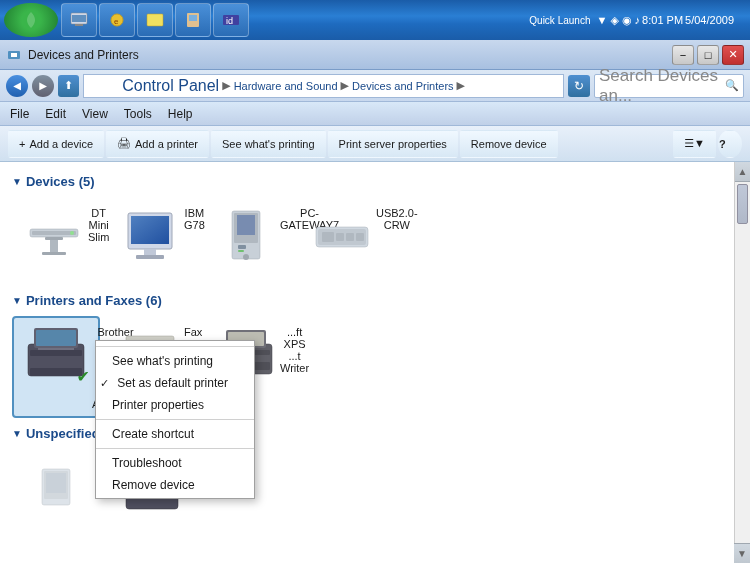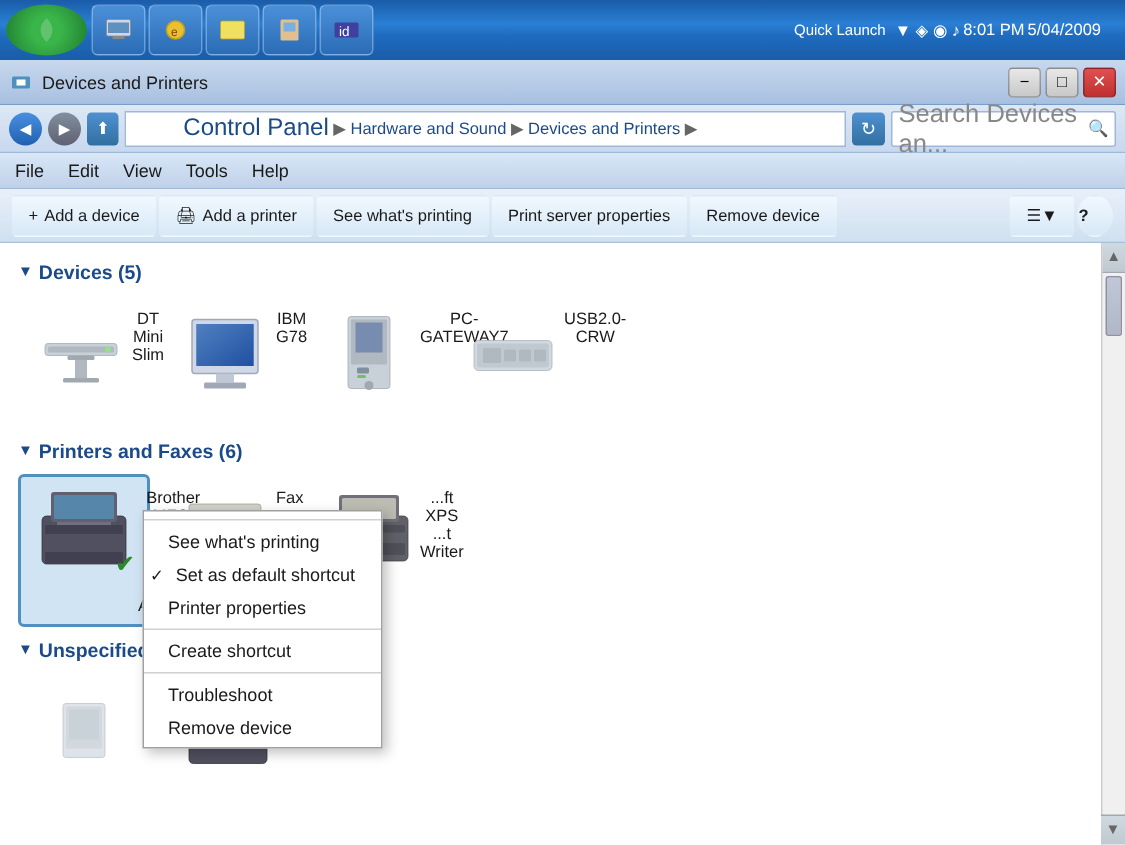--- a/index.html
+++ b/index.html
@@ -434,21 +434,21 @@
   <div class="scrollbar">
     <div style="height:20px; background:linear-gradient(to bottom,#d0d8e0,#c0c8d0); border-bottom:1px solid #a0a8b0; display:flex;align-items:center;justify-content:center; font-size:10px; color:#666;">▲</div>
     <div style="height:40px; background:linear-gradient(to bottom,#c0c8d8,#b0b8c8); margin:2px; border:1px solid #9090a0; border-radius:2px;"></div>
     <div style="position:absolute; bottom:0; right:0; width:16px; height:20px; background:linear-gradient(to bottom,#d0d8e0,#c0c8d0); border-top:1px solid #a0a8b0; display:flex;align-items:center;justify-content:center; font-size:10px; color:#666;">▼</div>
   </div>
 </div>
 
 <div class="context-menu">
   <div class="ctx-sep"></div>
   <div class="ctx-item">See what's printing</div>
-  <div class="ctx-item checked">Set as default shortcut</div>
+  <div class="ctx-item checked">Set as default printer</div>
   <div class="ctx-item">Printer properties</div>
   <div class="ctx-sep"></div>
   <div class="ctx-item">Create shortcut</div>
   <div class="ctx-sep"></div>
   <div class="ctx-item">Troubleshoot</div>
   <div class="ctx-item">Remove device</div>
 
 </div>
 
 </body></html>

